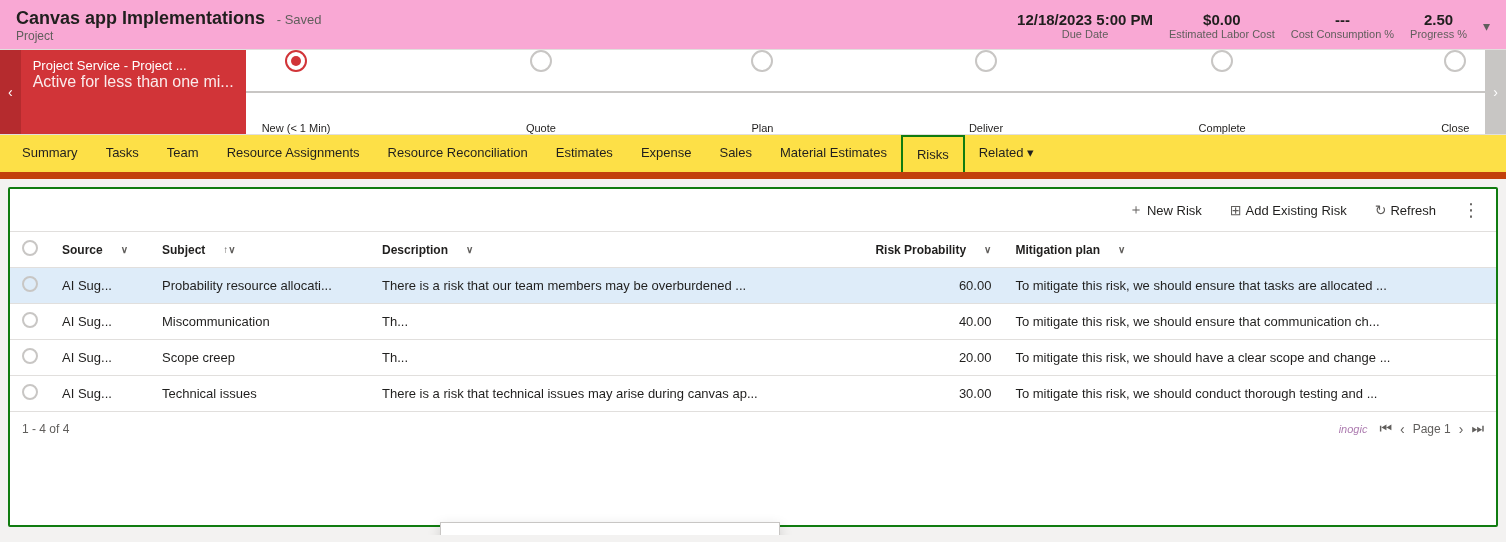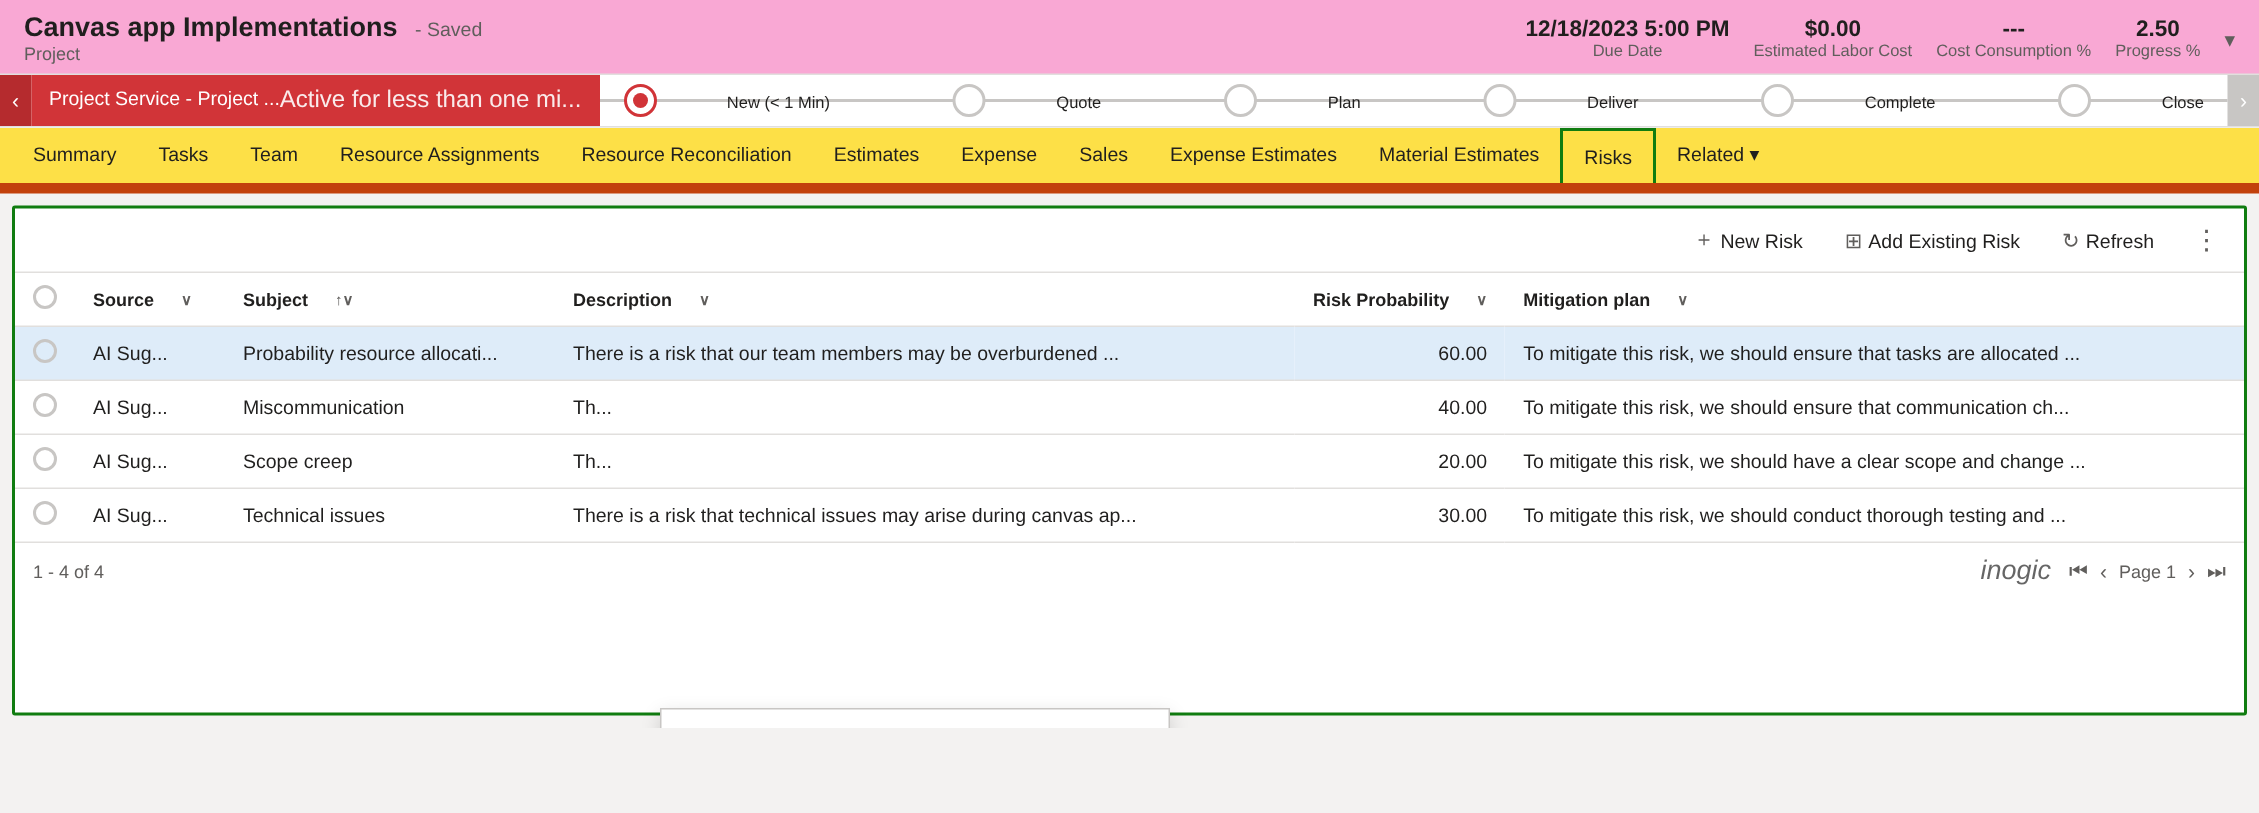--- a/index.html
+++ b/index.html
@@ -60,21 +60,21 @@
       align-items: stretch;
       background: #fff;
       border-bottom: 1px solid #e1dfdd;
     }
     .stage-section {
       background: #d13438;
       color: #fff;
       padding: 8px 12px;
       min-width: 200px;
       display: flex;
-      flex-direction: row;
+      flex-direction: column;
       justify-content: flex-start;
       cursor: pointer;
     }
     .stage-nav-btn {
       background: #b52b2e;
       color: #fff;
       border: none;
       padding: 0 8px;
       cursor: pointer;
       font-size: 14px;
@@ -100,21 +100,21 @@
       top: 50%;
       left: 0;
       right: 0;
       height: 2px;
       background: #c8c6c4;
       z-index: 0;
       transform: translateY(-50%);
     }
     .p-step {
       display: flex;
-      flex-direction: row;
+      flex-direction: column;
       align-items: center;
       z-index: 1;
       gap: 47px;
     }
     .p-circle {
       width: 22px;
       height: 22px;
       border-radius: 50%;
       background: #fff;
       border: 2px solid #c8c6c4;
@@ -274,22 +274,22 @@
       gap: 8px;
     }
     .page-nav {
       background: none;
       border: none;
       cursor: pointer;
       color: #605e5c;
       font-size: 14px;
     }
     .watermark {
-      color: #000000;
-      font-size: 18px;
+      color: #701a75;
+      font-size: 11px;
       font-style: italic;
       opacity: 0.6;
     }
 
     .checkbox-circle {
       width: 16px;
       height: 16px;
       border-radius: 50%;
       border: 2px solid #c8c6c4;
       display: inline-block;
@@ -377,21 +377,20 @@
 
 <div class="nav-tabs" id="nav-tabs-container">
 <a class="nav-tab" href="#">Summary</a>
     <a class="nav-tab" href="#">Tasks</a>
     <a class="nav-tab" href="#">Team</a>
     <a class="nav-tab" href="#">Resource Assignments</a>
     <a class="nav-tab" href="#">Resource Reconciliation</a>
     <a class="nav-tab" href="#">Estimates</a>
     <a class="nav-tab" href="#">Expense</a>
     <a class="nav-tab" href="#">Sales</a>
-    <a class="nav-tab" href="#">Expense Estimates</a>
     <a class="nav-tab" href="#">Material Estimates</a>
     <a class="nav-tab risks-active" href="#">Risks</a>
     <a class="nav-tab" href="#">Related ▾</a>
   </div>
 
 <div class="main-content">
   <div class="risks-panel">
 
     <div class="risks-toolbar">
       <button class="toolbar-btn">

